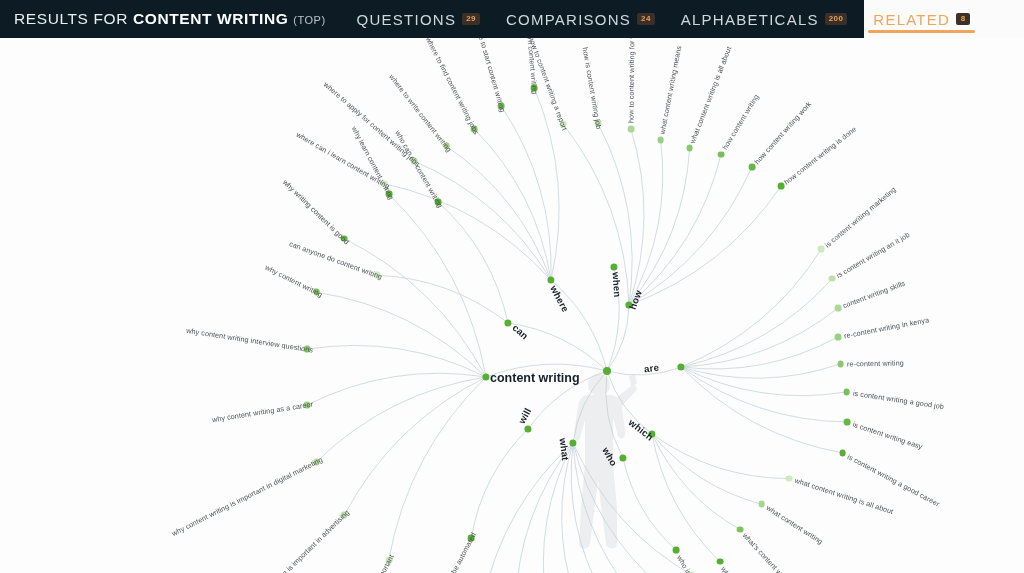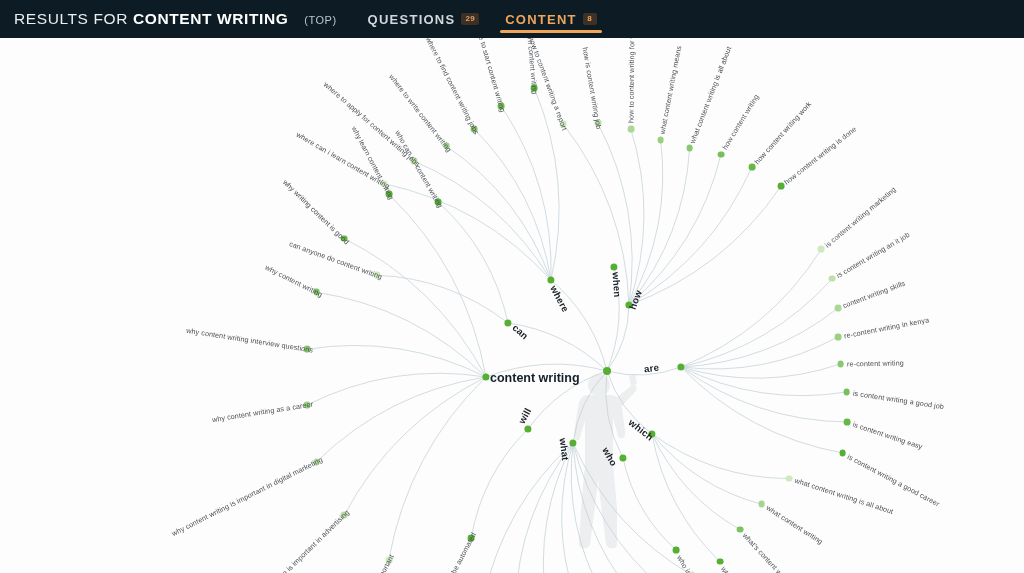--- a/index.html
+++ b/index.html
@@ -10,21 +10,21 @@
     overflow: hidden;
     background: #ffffff;
     font-family: "Liberation Sans", sans-serif;
   }
 
   
   #app { position: relative; width: 1024px; height: 573px; background:#fbfbfb; }
 
   #topbar {
     position: absolute; top: 0; left: 0;
-    width: 1024px; height: 38px;
+    width: 864px; height: 38px;
     background: #0d1b24;
     display: flex; align-items: center;
   }
 
   #title-block {
     display: flex; align-items: baseline;
     padding-left: 14px;
     white-space: nowrap;
   }
   .title-lead {
@@ -38,40 +38,40 @@
     font-size: 15.5px;
     font-weight: 700;
     letter-spacing: 0.6px;
     margin-left: 5px;
   }
   .title-suffix {
     color: #b9c4cb;
     font-size: 11px;
     font-weight: 400;
     letter-spacing: 0.5px;
-    margin-left: 16px;
+    margin-left: 5px;
   }
 
   #tabs {
     display: flex; align-items: stretch;
     height: 38px;
     margin-left: 18px;
   }
   .tab {
     position: relative;
     display: flex; align-items: center;
     height: 38px;
     padding: 0 13px;
     cursor: pointer;
     white-space: nowrap;
   }
   .tab-label {
     color: #cfd8de;
-    font-size: 13px;
-    font-weight: 700;
+    font-size: 15px;
+    font-weight: 400;
     letter-spacing: 1.25px;
   }
   .tab.active .tab-label { color: #f0a55a; }
   .tab-badge {
     margin-left: 6px;
     background: #3b2f26;
     color: #e0a165;
     font-size: 8px;
     font-weight: 700;
     letter-spacing: 0.4px;
@@ -160,24 +160,34 @@
 
     <nav id="tabs">
 
       <div class="tab">
         <span class="tab-label">QUESTIONS</span>
         <span class="tab-badge">29</span>
 
       </div>
 
 
-
+      <div class="tab">
+        <span class="tab-label">COMPARISONS</span>
+        <span class="tab-badge">24</span>
+
+      </div>
+
+      <div class="tab">
+        <span class="tab-label">ALPHABETICALS</span>
+        <span class="tab-badge">200</span>
+
+      </div>
 
       <div class="tab active">
-        <span class="tab-label">CONTENT</span>
+        <span class="tab-label">RELATED</span>
         <span class="tab-badge">8</span>
         <span class="tab-underline"></span>
       </div>
 
     </nav>
   </div>
 
   <div id="canvas-wrap">
 
     <svg id="graph" viewBox="0 0 1024 535" preserveAspectRatio="none">

